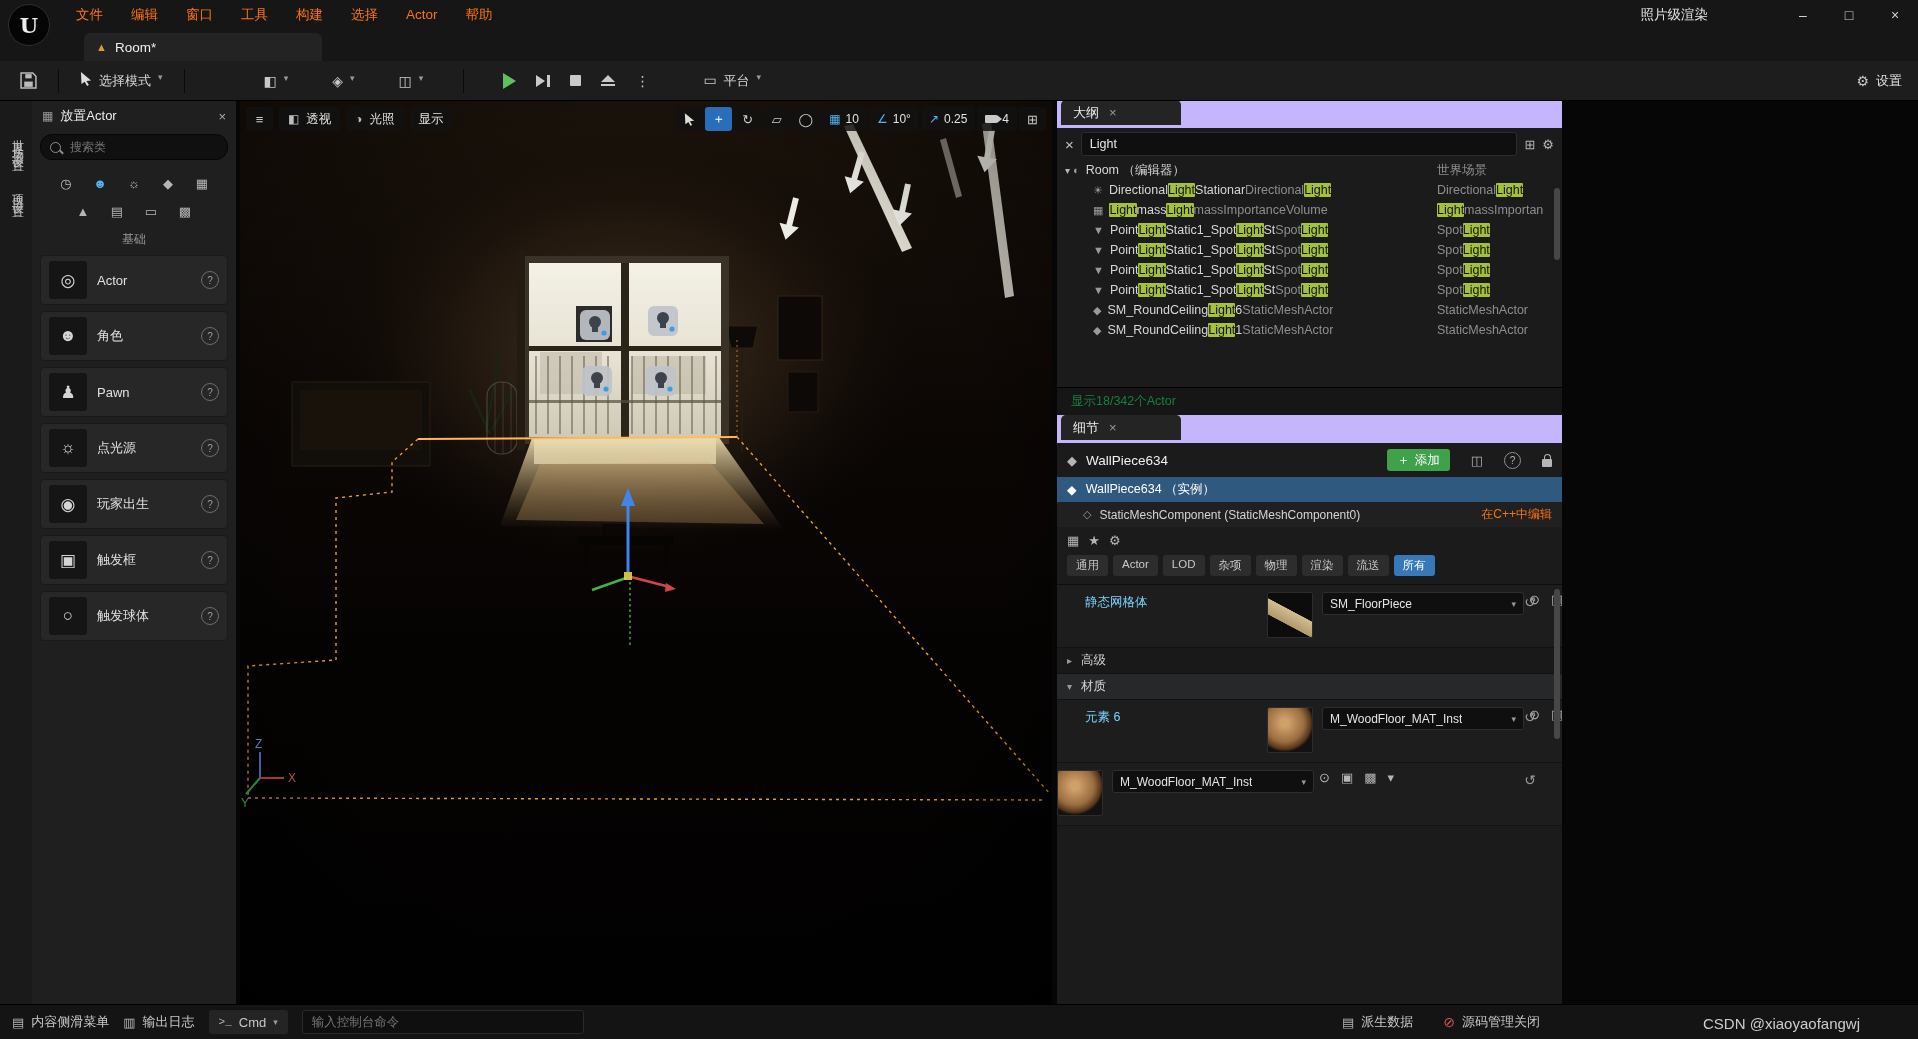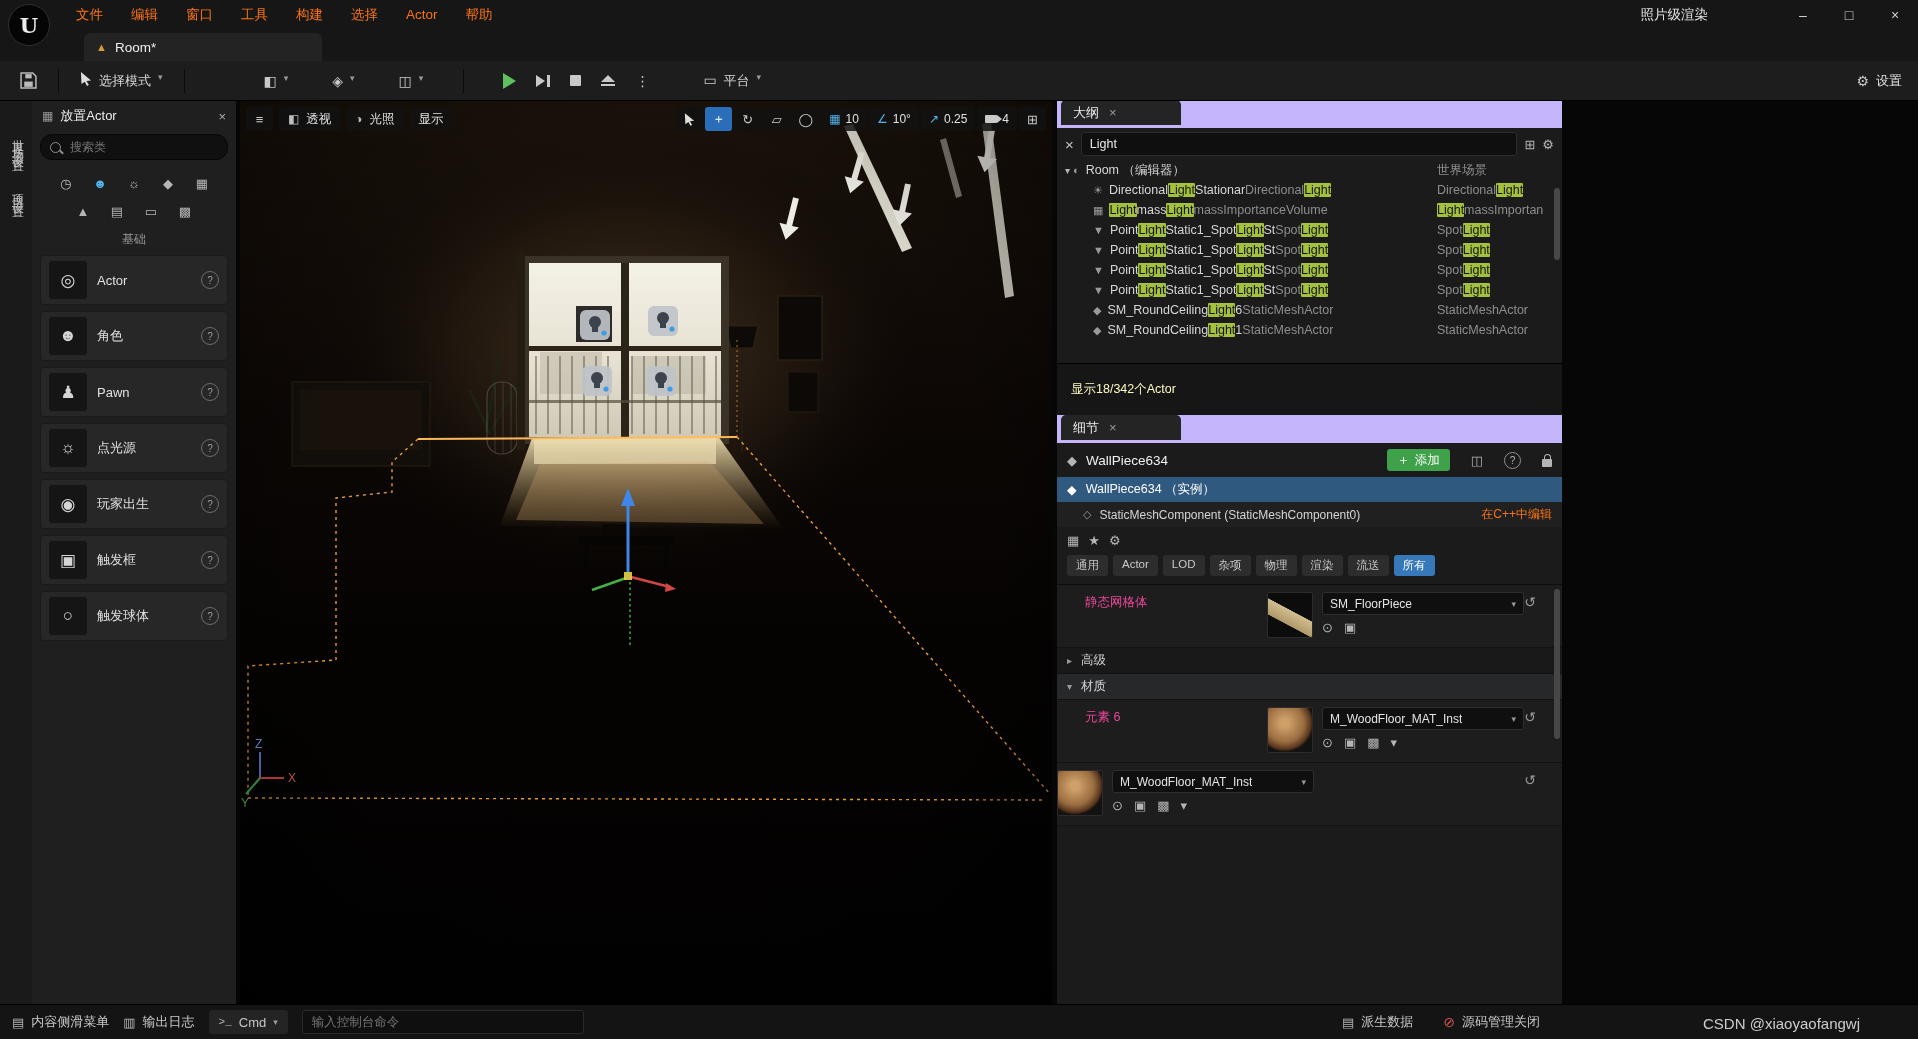--- a/index.html
+++ b/index.html
@@ -88,21 +88,21 @@
   .o-head .h-type{position:absolute;left:372px;border-left:1px solid #101010;padding-left:8px;height:100%;display:flex;align-items:center}
   #o-rows{flex:1;position:relative;overflow:hidden}
   .o-row{height:20px;display:flex;align-items:center;position:relative;font-size:12.5px}
   .o-label{display:flex;align-items:center;white-space:nowrap;overflow:hidden;max-width:364px}
   .o-exp{color:#b5b5b5;margin-right:3px;font-size:10px}
   .o-icon{margin-right:6px;font-size:11px;color:#9a9a9a}
   .seg{color:#d6d6d6}
   .seg.dim{color:#8e8e8e}
   .seg.hl{background:#a3c13c;color:#141414;border-radius:1px}
   .o-type{position:absolute;left:372px;right:10px;white-space:nowrap;overflow:hidden;padding-left:8px}
-  .o-footer{height:27px;background:#161616;display:flex;align-items:center;padding:12px 14px;color:#fef9c3;font-size:12.5px;border-top:1px solid #000}
+  .o-footer{height:27px;background:#161616;display:flex;align-items:center;padding:0 14px;color:#15803d;font-size:12.5px;border-top:1px solid #000}
   .o-scroll{position:absolute;right:2px;top:88px;width:6px;height:72px;background:#474747;border-radius:3px}
   
   .details{position:absolute;left:0;top:315px;right:0;bottom:0;background:#1b1b1b;display:flex;flex-direction:column}
   .d-header{height:34px;display:flex;align-items:center;padding:0 10px;gap:9px}
   .d-obj-icon{color:#b5b5b5;font-size:13px}
   .d-obj{font-size:13.5px;color:#f0f0f0}
   .d-add{margin-left:auto;background:#3fa24a;color:#fff;border-radius:3px;height:22px;display:flex;align-items:center;padding:0 10px;gap:5px;font-size:12.5px}
   .d-hic{color:#b5b5b5;font-size:13px;margin-left:12px;display:flex;align-items:center}
   .circle-q{width:15px;height:15px;border:1px solid #8f8f8f;border-radius:50%;color:#b5b5b5;font-size:10px;display:flex;align-items:center;justify-content:center}
   .i-lock{width:10px;height:8px;background:#b5b5b5;border-radius:1px;position:relative;display:inline-block;margin-top:5px}
@@ -113,26 +113,26 @@
   .d-search-row{display:flex;align-items:center;gap:9px;padding:6px 10px 4px}
   .d-search{flex:1;height:22px;background:#0f0f0f;border:1px solid #2c2c2c;border-radius:3px;display:flex;align-items:center;gap:7px;padding:0 8px}
   .d-search input{flex:1;background:transparent;border:none;outline:none;color:#bbb;font-size:12px;font-family:inherit}
   .i-mag{width:9px;height:9px;border:1.5px solid #8f8f8f;border-radius:50%;position:relative;display:inline-block;flex:none}
   .i-mag::after{content:"";position:absolute;width:5px;height:1.5px;background:#8f8f8f;transform:rotate(45deg);right:-4px;bottom:-1px}
   #d-chips{display:flex;gap:5px;padding:3px 10px 8px;border-bottom:1px solid #0d0d0d}
   .chip{background:#2d2d2d;border-radius:3px;padding:3px 9px;font-size:11.5px;color:#c8c8c8;white-space:nowrap}
   .chip.active{background:#3678b8;color:#fff}
   .d-body{flex:1;position:relative;overflow:hidden;background:#1b1b1b}
   .prop-row{display:flex;border-bottom:1px solid #121212;background:#1d1d1d;position:relative}
-  .prop-label{width:182px;padding:9px 0 0 28px;font-size:12.5px;color:#ec4899;flex:none}
+  .prop-label{width:182px;padding:9px 0 0 28px;font-size:12.5px;color:#7dd3fc;flex:none}
   .prop-value{flex:1;padding:7px 6px 9px 0;display:flex;gap:9px}
   .thumb{width:44px;height:44px;background:#0d0d0d;border:1px solid #2c2c2c;border-radius:2px;flex:none}
   .thumb.floor{background:linear-gradient(208deg,#0c0c0c 42%,#d2bd90 43%,#b09a6a 66%,#0c0c0c 67%)}
   .thumb.wood{background:radial-gradient(circle at 38% 34%,#cfa06a 0 10%,#9a6d40 48%,#55351d 66%,#241610 71%,#121212 73%)}
-  .val-col{display:flex;flex-direction:column;gap:5px}
+  .val-col{display:flex;gap:5px}
   .combo{width:186px;height:21px;background:#0f0f0f;border:1px solid #2e2e2e;border-radius:3px;display:flex;align-items:center;padding:0 7px;font-size:12px;color:#e4e4e4}
   .combo .cv{white-space:nowrap;overflow:hidden}
   .combo .chev{margin-left:auto}
   .mini-icons{display:flex;gap:11px;color:#b5b5b5;font-size:13px}
   .reset{position:absolute;right:26px;top:9px;color:#9a9a9a;font-size:14px}
   .sec-row{height:25px;display:flex;align-items:center;gap:9px;padding:0 10px;background:#191919;border-bottom:1px solid #121212;font-size:12.5px;color:#d2d2d2}
   .sec-row .arr{color:#9a9a9a;font-size:10px}
   .sec-row.mat{background:#26282a}
   .d-scroll{position:absolute;right:2px;top:4px;width:6px;height:150px;background:#474747;border-radius:3px}
   

